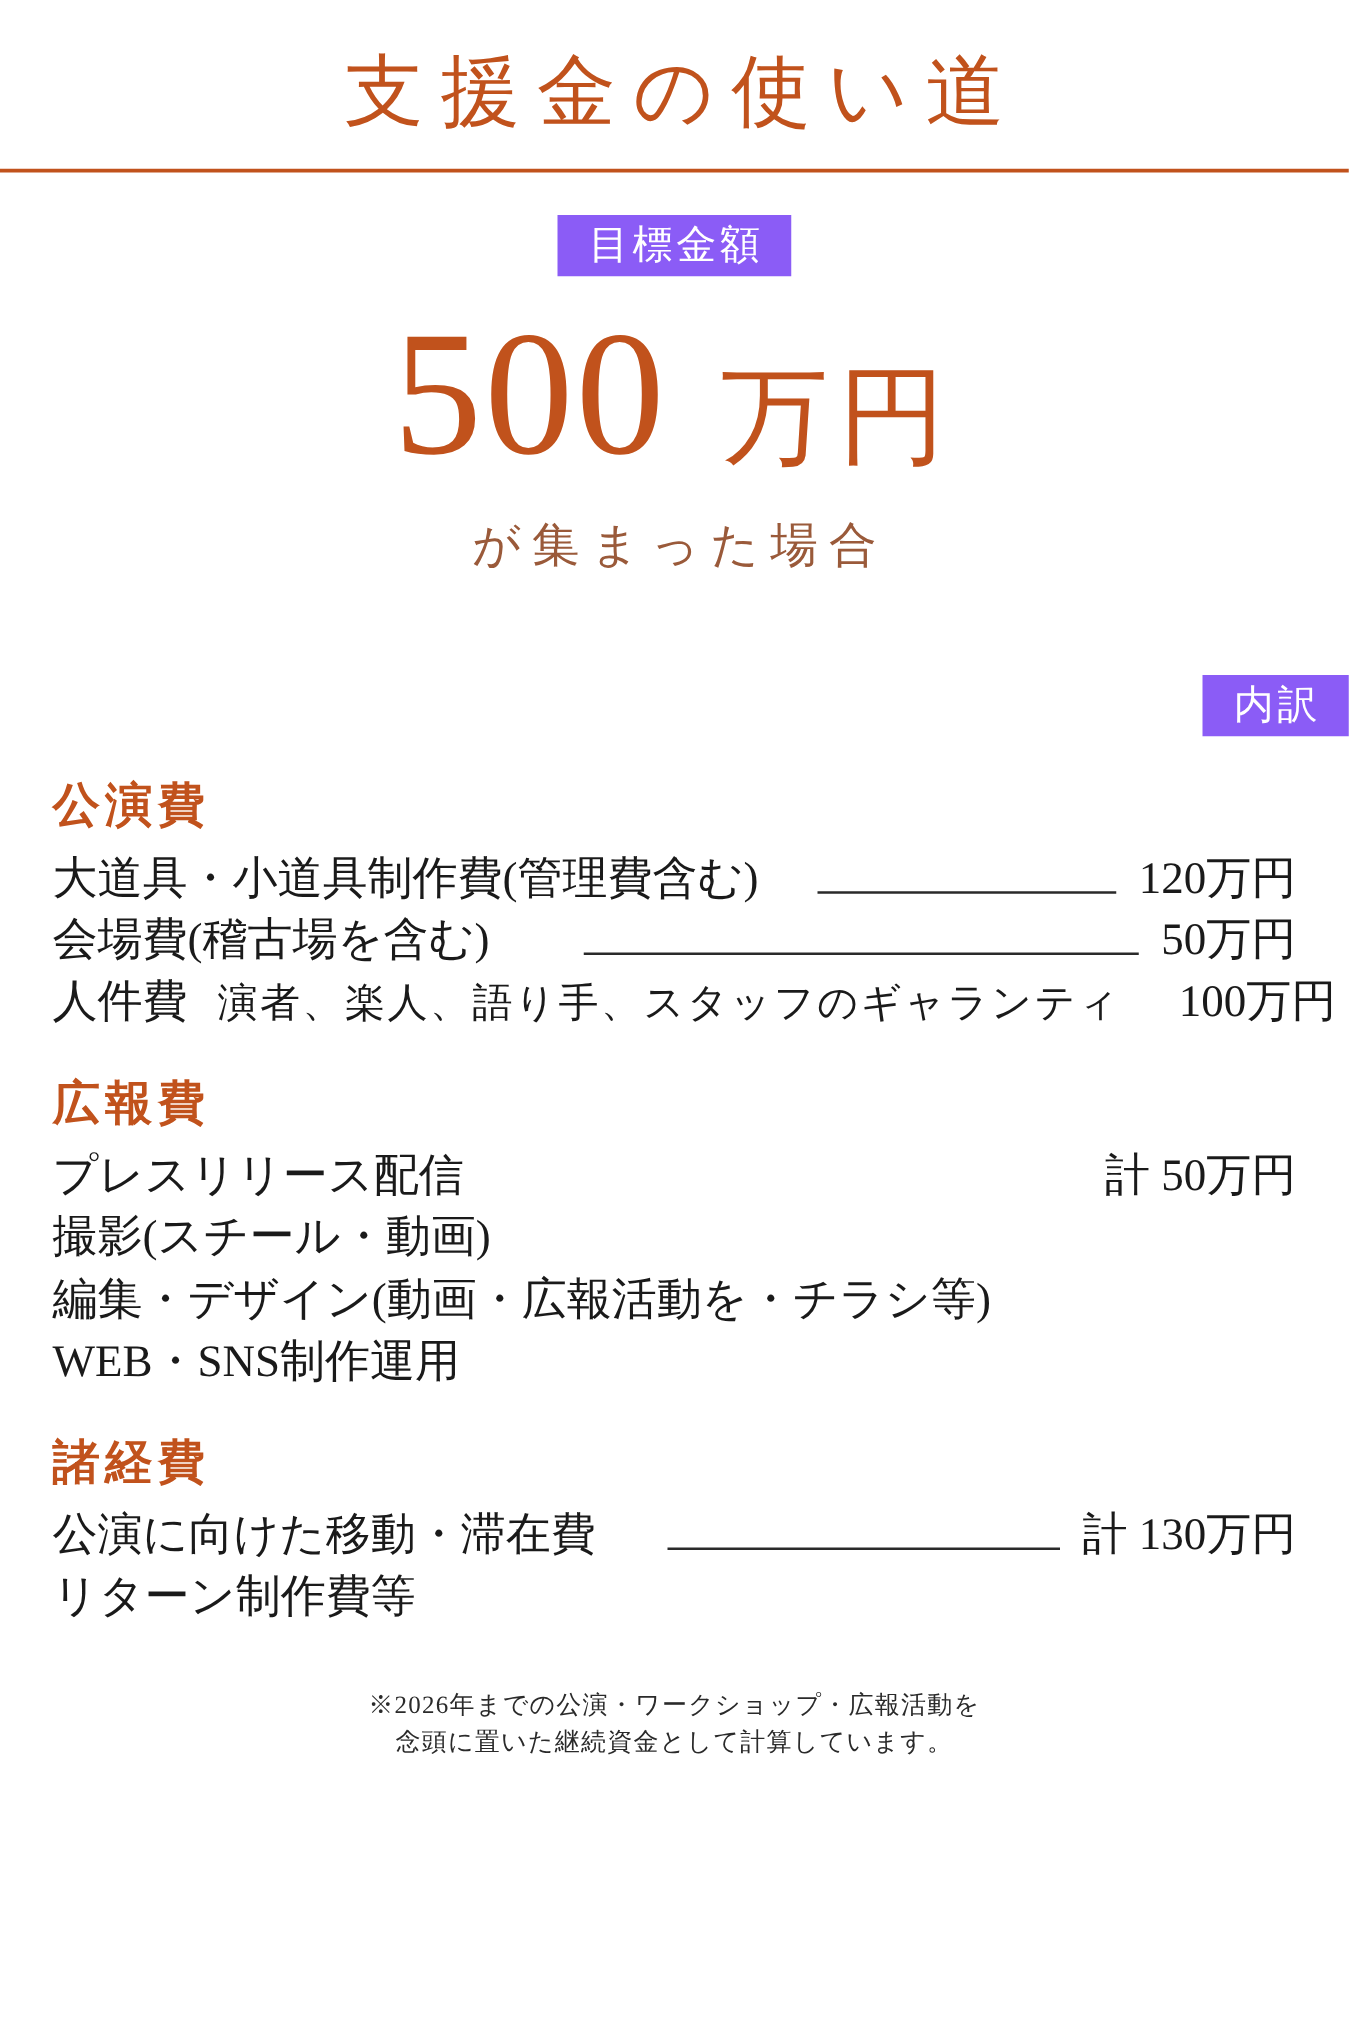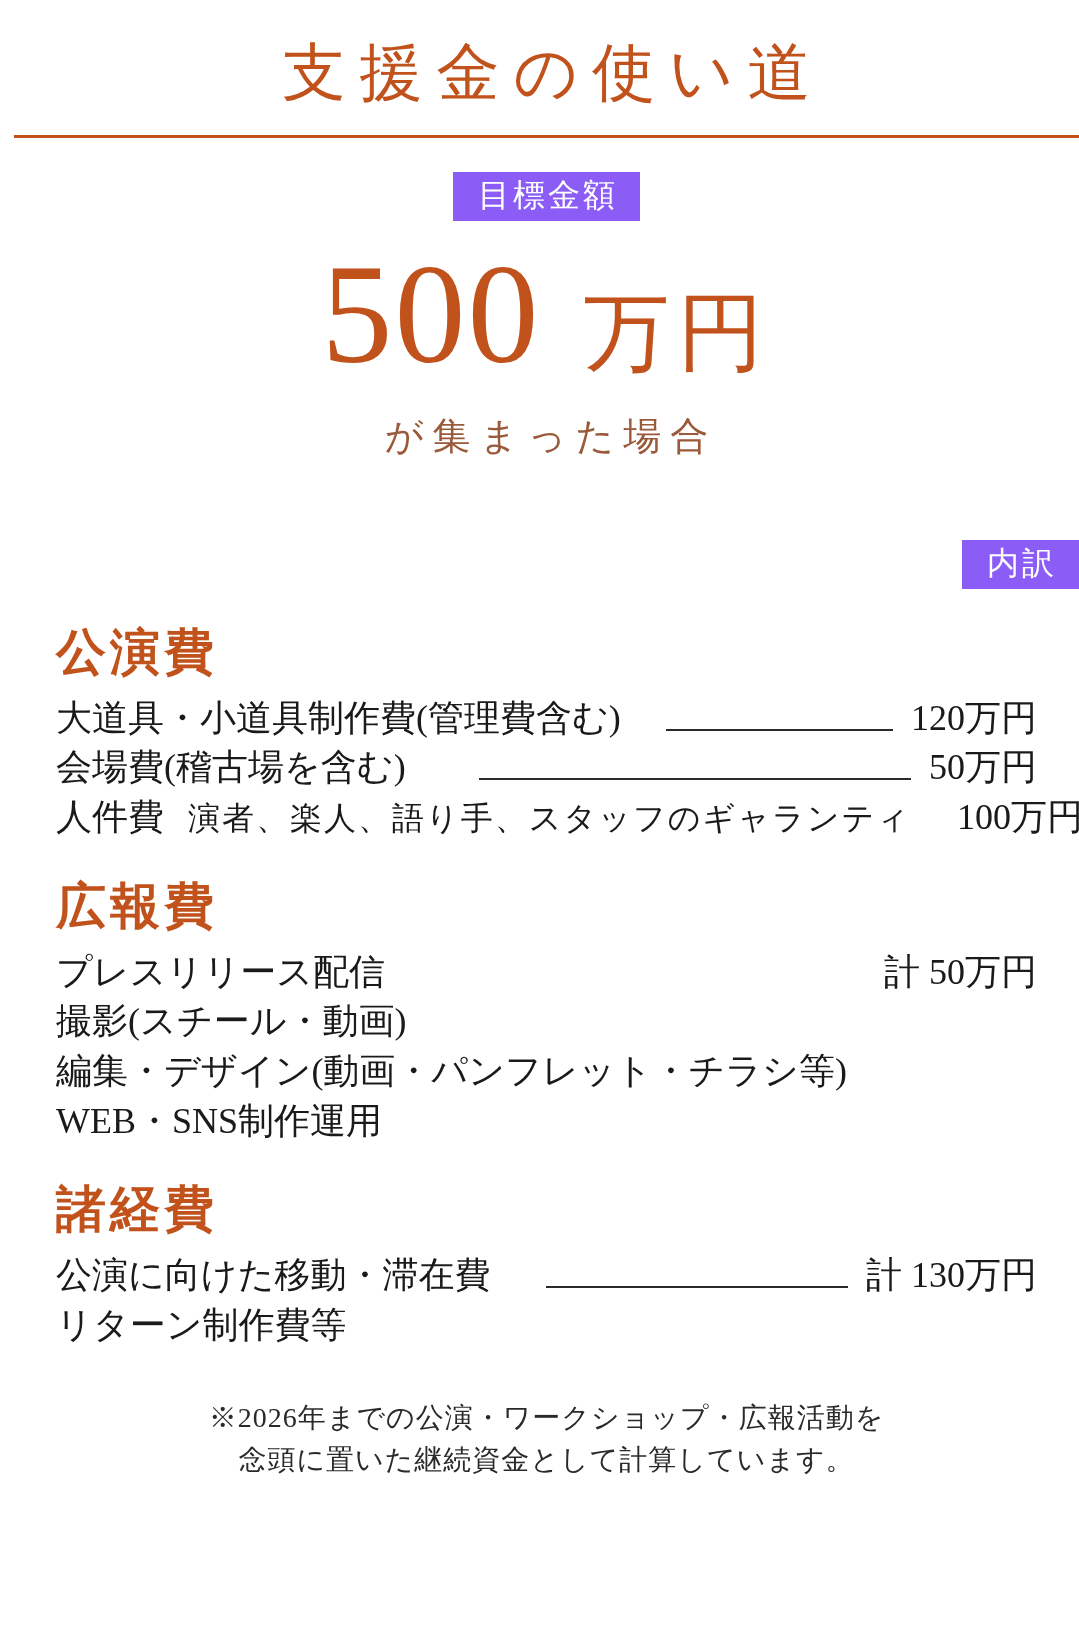--- a/index.html
+++ b/index.html
@@ -14,21 +14,20 @@
     color: #1a1a1a;
     position: relative;
     overflow: hidden;
   }
 
   .page {
     width: 1079px;
     height: 1629px;
     position: relative;
     box-sizing: border-box;
-    padding-left: 14px;
   }
 
   
   .header {
     width: 100%;
     border-bottom: 3px solid #c1521c;
     padding: 34px 0 22px 0;
     box-sizing: border-box;
     text-align: center;
   }
@@ -88,21 +87,21 @@
     text-align: right;
     margin-top: 78px;
   }
   .section {
     margin-top: 30px;
     padding: 0 42px;
     box-sizing: border-box;
   }
   .section-title {
     color: #c1521c;
-    font-size: 50px;
+    font-size: 38px;
     font-weight: 700;
     letter-spacing: 4px;
     margin-bottom: 8px;
   }
   .line {
     display: flex;
     align-items: baseline;
     font-size: 36px;
     line-height: 1.38;
     white-space: nowrap;
@@ -138,21 +137,21 @@
   .plain-line {
     font-size: 36px;
     line-height: 1.38;
     white-space: nowrap;
   }
 
   
   .footnote {
     margin-top: 46px;
     text-align: center;
-    font-size: 28px;
+    font-size: 20px;
     line-height: 1.5;
     letter-spacing: 1px;
     color: #2a2a2a;
   }
 </style>
 </head>
 <body>
 
 <div class="page">
 
@@ -199,21 +198,21 @@
   <div class="section">
     <div class="section-title">広報費</div>
 
     <div class="line">
       <span class="label">プレスリリース配信</span>
       <span class="leader blank"></span>
       <span class="value">計 50万円</span>
     </div>
 
     <div class="plain-line">撮影(スチール・動画)</div>
-    <div class="plain-line">編集・デザイン(動画・パンフレット・チラシ等)</div>
+    <div class="plain-line">編集・デザイン(動画・広報活動を・チラシ等)</div>
     <div class="plain-line">WEB・SNS制作運用</div>
   </div>
 
   <div class="section">
     <div class="section-title">諸経費</div>
 
     <div class="line">
       <span class="label">公演に向けた移動・滞在費</span>
       <span class="leader dashed"></span>
       <span class="value">計 130万円</span>

